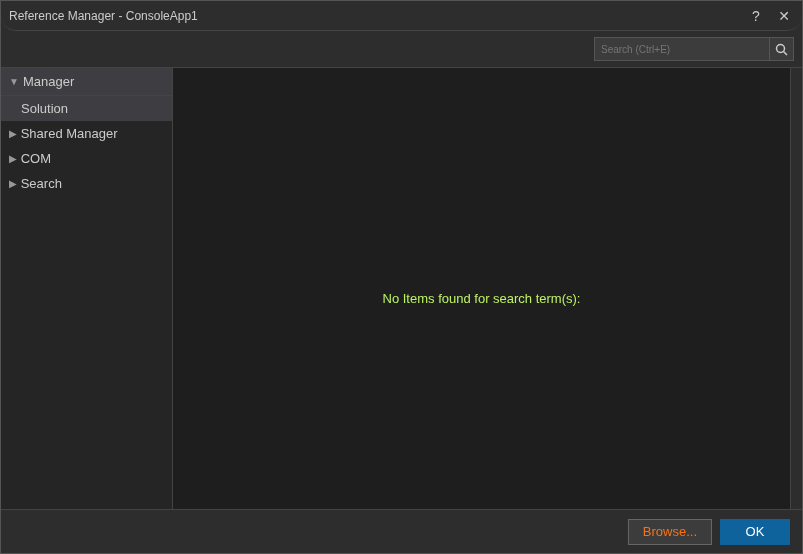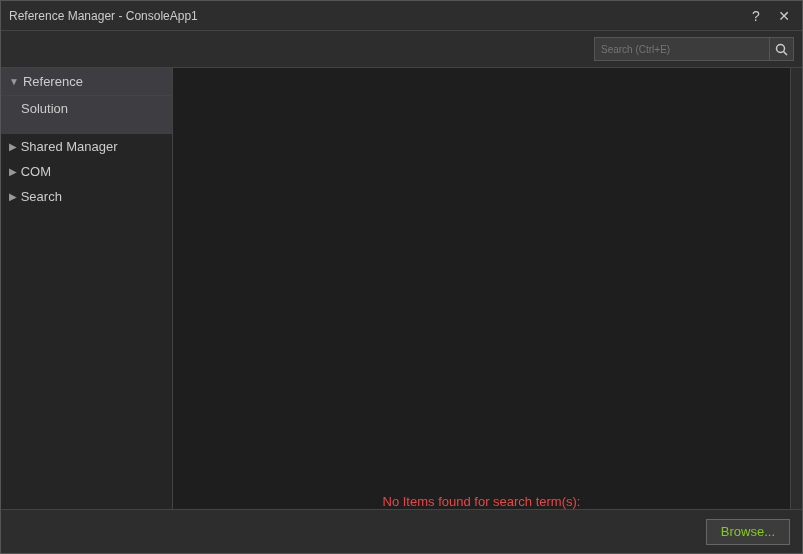--- a/index.html
+++ b/index.html
@@ -29,20 +29,21 @@
 
     .title-bar {
       background: #2d2d2d;
       height: 30px;
       display: flex;
       align-items: center;
       justify-content: space-between;
       padding: 0 8px;
       border-bottom: 1px solid #444;
       flex-shrink: 0;
+      border-radius: 15px;
     }
 
     .title-bar-title {
       font-size: 12px;
       color: #cccccc;
     }
 
     .title-bar-controls {
       display: flex;
       align-items: center;
@@ -142,21 +143,21 @@
 
     .sidebar-section-header .chevron {
       margin-right: 4px;
       font-size: 10px;
       color: #999;
     }
 
     .sidebar-item {
       display: flex;
       align-items: center;
-      padding: 5px 8px 18px 20px;
+      padding: 5px 8px 5px 20px;
       cursor: pointer;
       color: #cccccc;
       font-size: 13px;
     }
 
     .sidebar-item.active {
       background: #3e3e42;
     }
 
     .sidebar-expandable {
@@ -171,24 +172,24 @@
     .sidebar-expandable .chevron {
       margin-right: 4px;
       font-size: 10px;
       color: #999;
     }
 
     .content-area {
       flex: 1;
       background: #1e1e1e;
       display: flex;
-      align-items: flex-end;
+      align-items: center;
       justify-content: center;
       padding-top: 20px;
-      color: #ef4444;
+      color: #bef264;
       font-size: 13px;
     }
 
     .right-panel {
       width: 12px;
       background: #2d2d2d;
       border-left: 1px solid #444;
     }
 
     .footer {
@@ -199,21 +200,21 @@
       align-items: center;
       justify-content: flex-end;
       padding: 0 12px;
       gap: 8px;
       flex-shrink: 0;
     }
 
     .footer-btn {
       background: #3c3c3c;
       border: 1px solid #666;
-      color: #84cc16;
+      color: #f97316;
       font-size: 13px;
       cursor: pointer;
       height: 26px;
       min-width: 70px;
       padding: 0 14px;
     }
 
     .footer-btn.primary {
       background: #0e639c;
       border-color: #0e639c;
@@ -246,21 +247,21 @@
         </button>
       </div>
     </div>
 
     <div class="body-area">
 
       <div class="sidebar">
 
         <div class="sidebar-section-header">
           <span class="chevron">▼</span>
-          <span>Reference</span>
+          <span>Manager</span>
         </div>
 
         <div class="sidebar-item active">
           <span>Solution</span>
         </div>
 
         <div class="sidebar-expandable">
           <span class="chevron">▶</span>
           <span>Shared Manager</span>
         </div>
@@ -282,15 +283,16 @@
       </div>
 
       <div class="right-panel"></div>
 
     </div>
 
   </div>
 
   <div class="footer">
     <button class="footer-btn">Browse...</button>
+    <button class="footer-btn primary">OK</button>
   </div>
 
 </div>
 
 </body></html>

